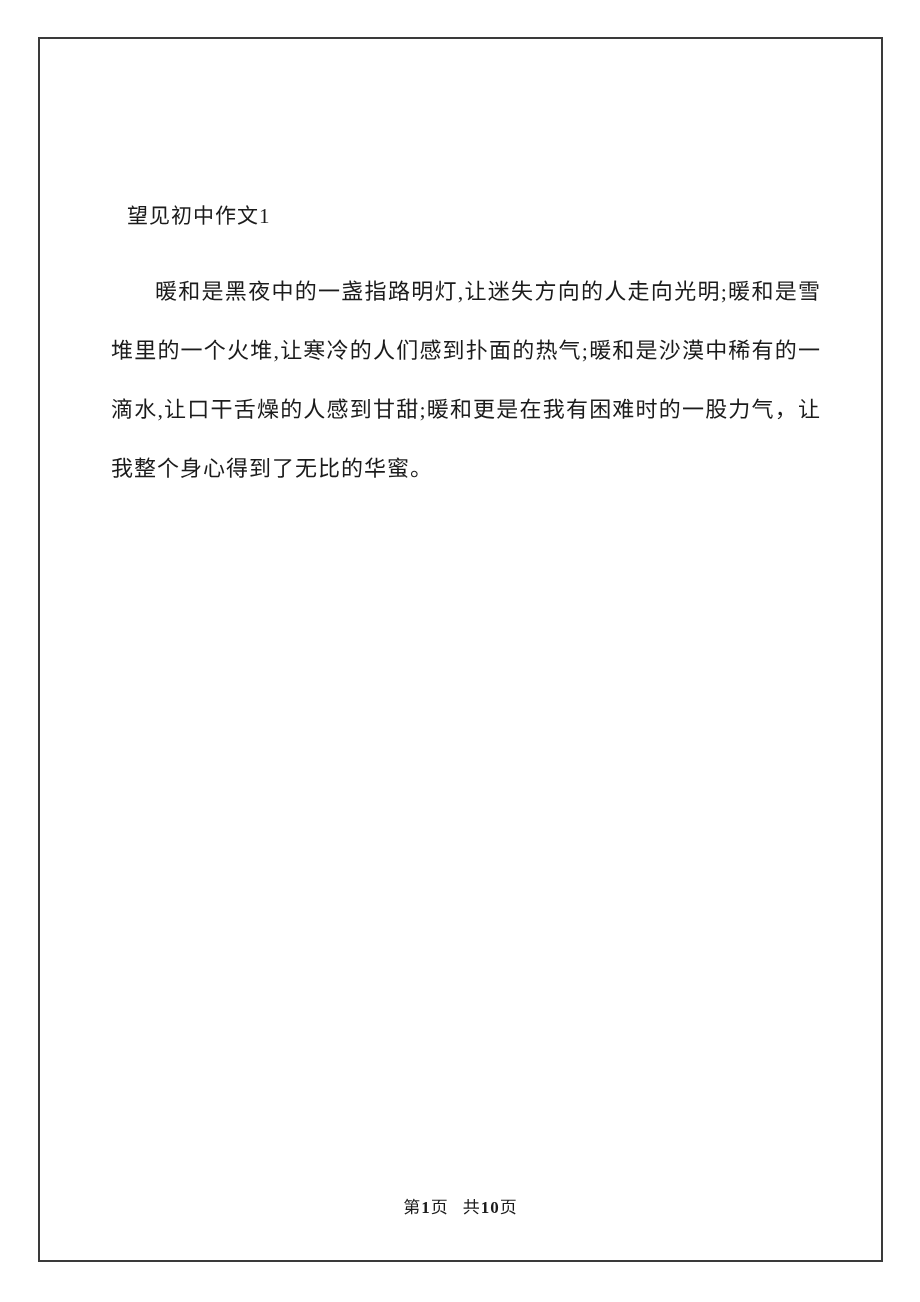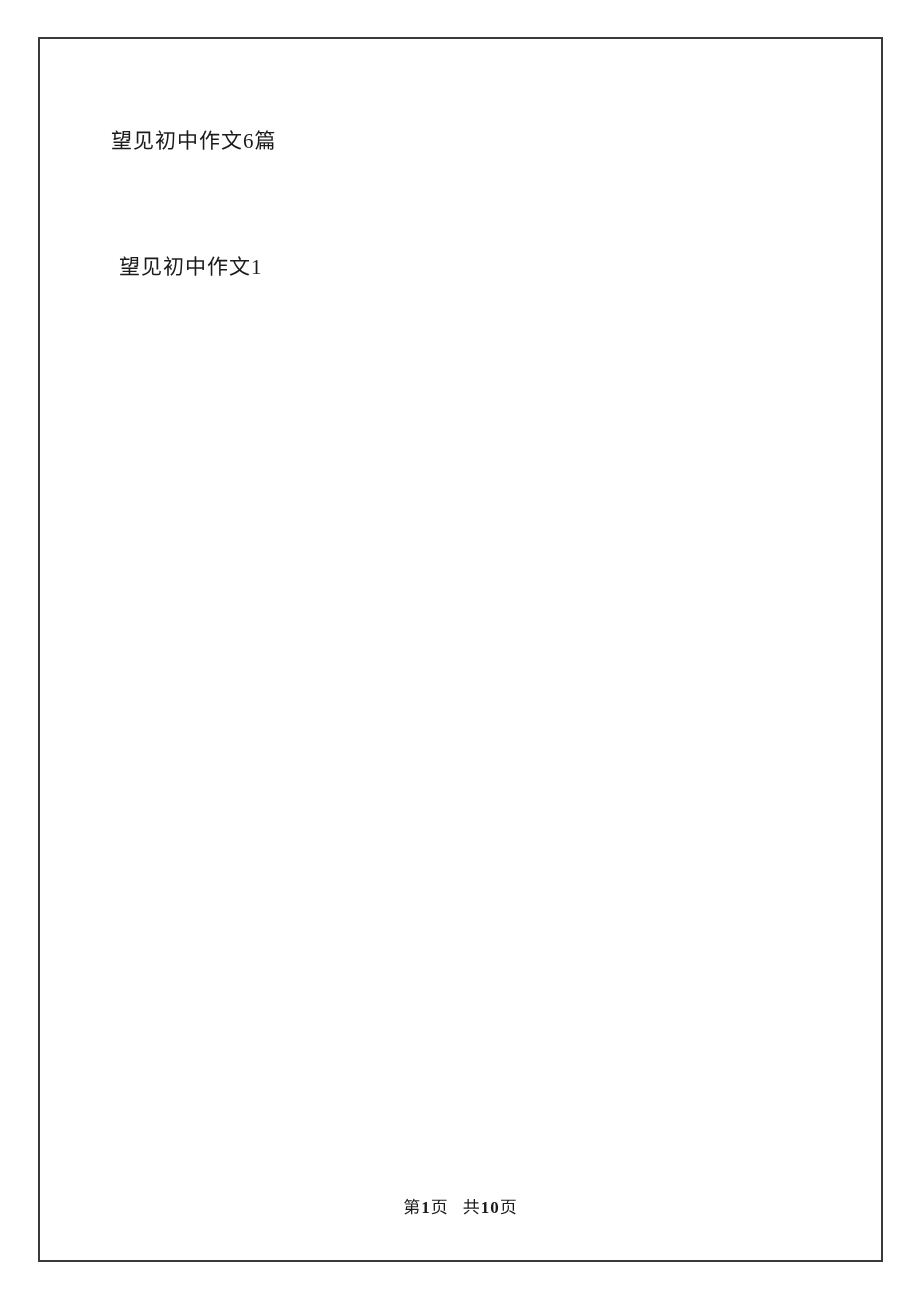--- a/index.html
+++ b/index.html
@@ -43,21 +43,21 @@
     letter-spacing: 1px;
   }
   .para {
     margin: 0;
     text-indent: 2em;
   }
   .blank-line {
     height: 59px;
   }
   .section-heading {
-    margin: 8px;
+    margin: 16px;
     font-size: 21px;
     font-weight: normal;
     text-align: left;
     letter-spacing: 1px;
   }
   .page-footer {
     position: absolute;
     left: 38px;
     top: 1195px;
     width: 845px;
@@ -75,25 +75,25 @@
     display: inline-block;
     width: 14px;
   }
 </style>
 </head>
 <body>
 
 <div class="page-border"></div>
 
 <div class="content">
-  <p class="doc-title">望见初中作文6篇</p>
 
 
   <div class="blank-line"></div>
 
   <p class="section-heading">望见初中作文1</p>
 
+  <p class="para">暖和是黑夜中的一盏指路明灯,让迷失方向的人走向光明;暖和是雪堆里的一个火堆,让寒冷的人们感到扑面的热气;暖和是沙漠中稀有的一滴水,让口干舌燥的人感到甘甜;暖和更是在我有困难时的一股力气，让我整个身心得到了无比的华蜜。</p>
 
 </div>
 
 <div class="page-footer">
   <span>第</span><span class="num">1</span><span>页</span><span class="gap"></span><span>共</span><span class="num">10</span><span>页</span>
 </div>
 
 </body></html>

